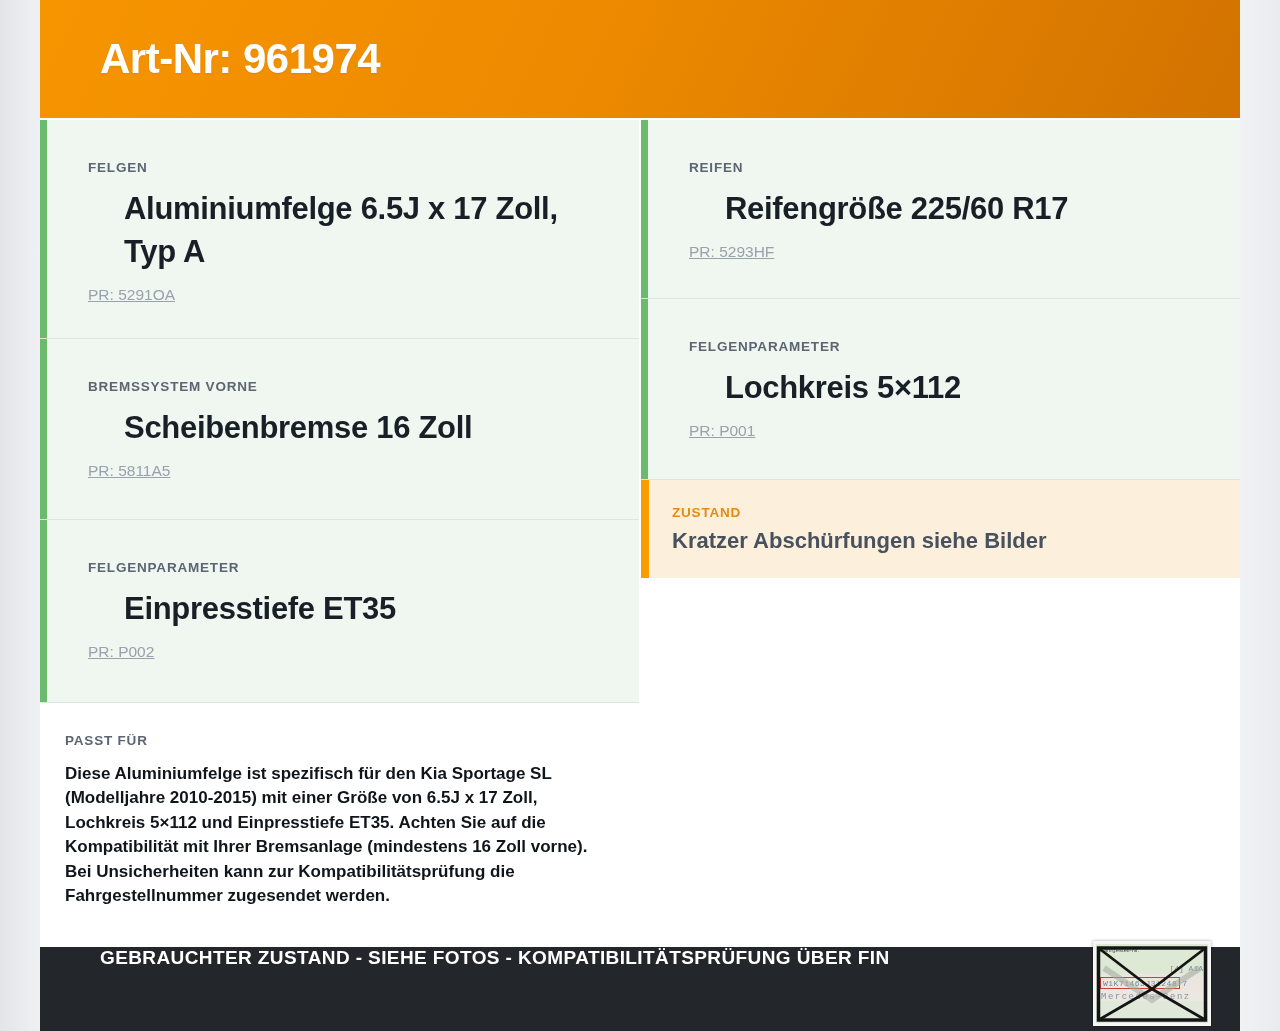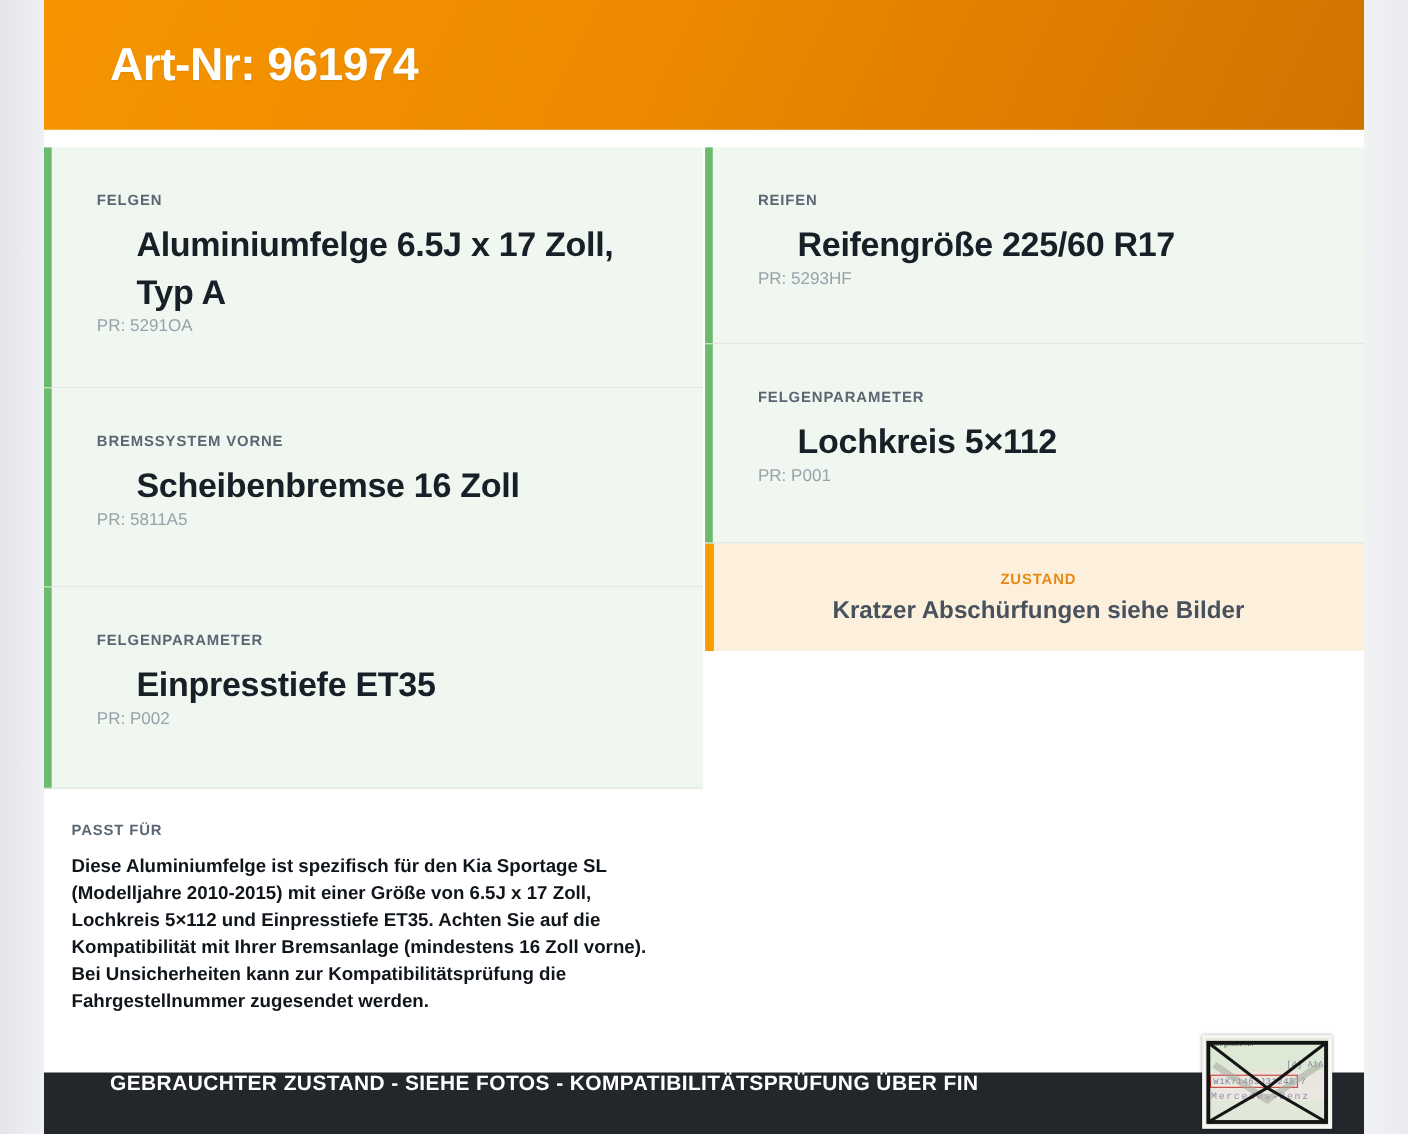--- a/index.html
+++ b/index.html
@@ -7,21 +7,21 @@
     width: 1280px; height: 1031px;
     overflow: hidden;
     font-family: "Liberation Sans", "DejaVu Sans", sans-serif;
     background: linear-gradient(to right, #e3e5e9 0%, #f3f4f6 4%, #f3f4f6 96%, #e9ebee 100%);
     position: relative;
   }
   .page {
     position: absolute; left: 40px; top: 0;
     width: 1200px; height: 1031px;
     background: #ffffff;
-    display: flex; flex-direction: column; gap: 14px;
+    display: flex; flex-direction: column;
   }
   
   .art-header {
     height: 118px; flex: 0 0 118px;
     background: linear-gradient(115deg, #f69500 0%, #ed8a00 45%, #d27300 100%);
     display: flex; align-items: center;
     padding-left: 60px;
   }
   .art-header h1 {
     color: #ffffff; font-size: 42px; font-weight: 700;
@@ -50,33 +50,32 @@
   }
   .card-label {
     font-size: 13.5px; font-weight: 700; color: #5b6672;
     letter-spacing: 0.8px; margin-bottom: 13px;
   }
   .card-title {
     font-size: 31px; font-weight: 700; color: #191f26;
     letter-spacing: -0.3px; line-height: 1.38; margin-left: 36px;
   }
   .card-pr {
-    font-size: 15.5px; color: #99a1ab; 
+    font-size: 15.5px; color: #99a1ab; margin-top: 12px; text-decoration: underline;
   }
   .h219 { height: 219px; }
   .h181 { height: 181px; }
   .h183 { height: 183px; }
   .h179 { height: 179px; }
   
   .condition-card {
     height: 98px;
     background: #fcf0dd;
     border-left: 8px solid #f79d00;
     padding: 25px 24px 0 23px;
-    text-align: center;
   }
   .condition-label {
     font-size: 13.5px; font-weight: 700; color: #e78912;
     letter-spacing: 0.8px; margin-bottom: 8px;
   }
   .condition-text {
     font-size: 22px; font-weight: 600; color: #48525e;
   }
   
   .fit-card {

